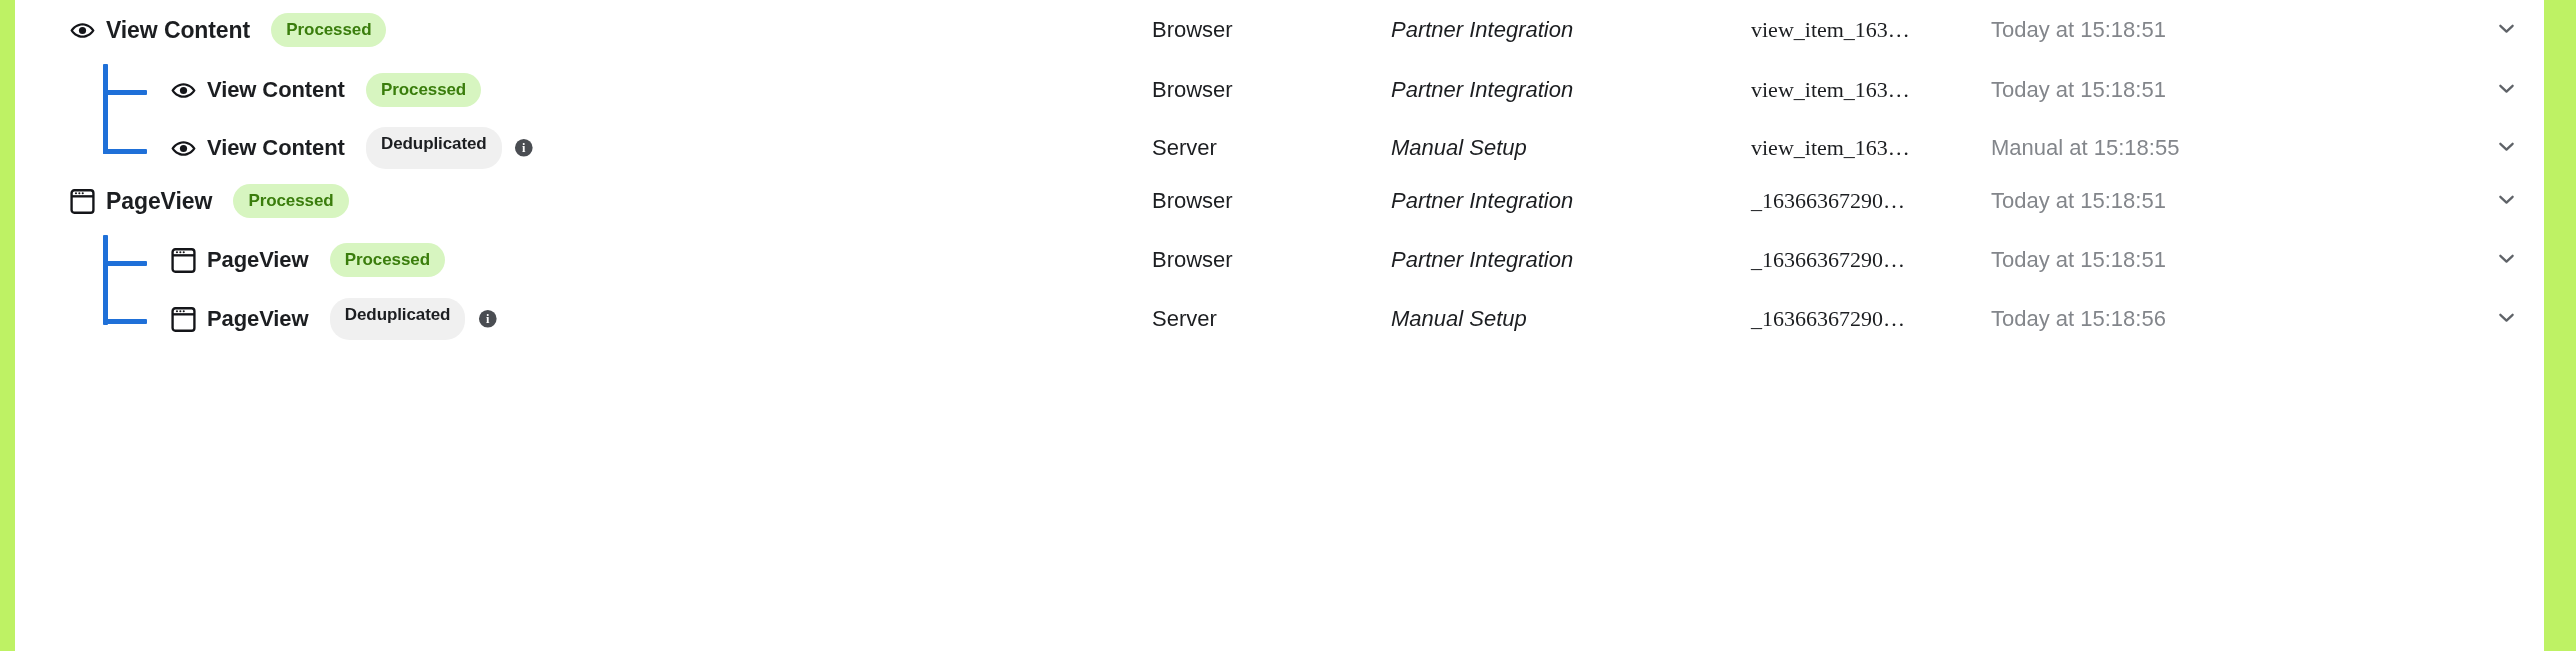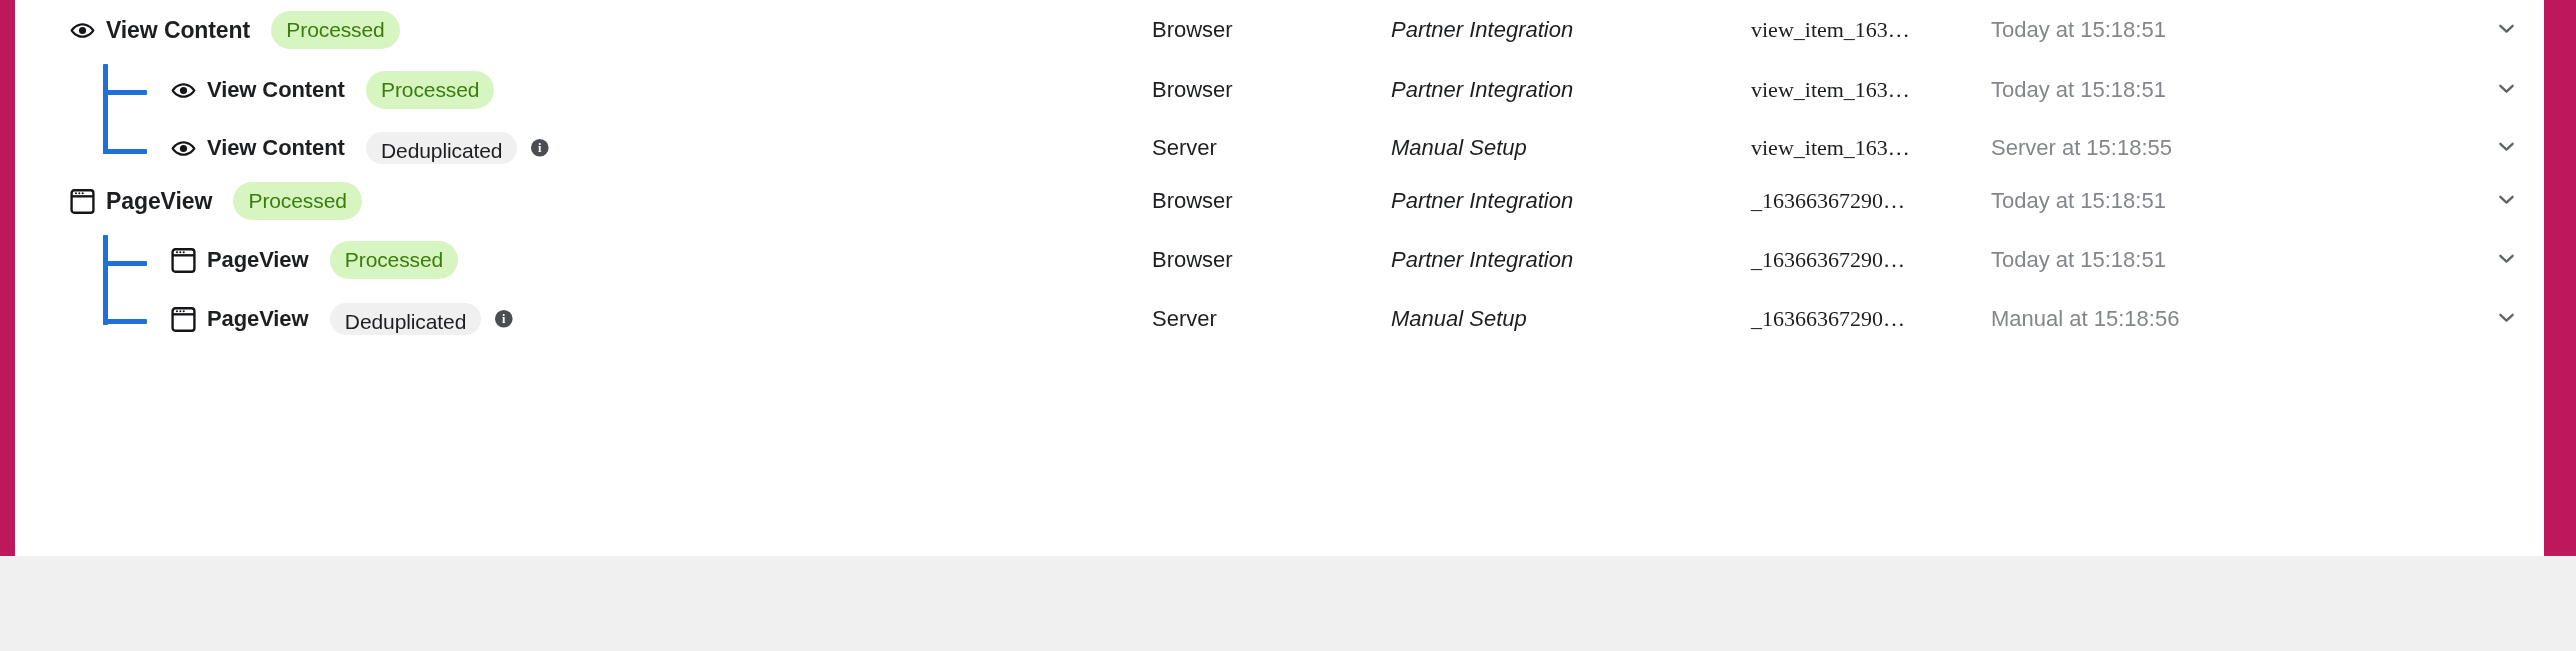--- a/index.html
+++ b/index.html
@@ -6,22 +6,22 @@
   html, body {
     width: 2576px; height: 651px;
     background: #f0f0f0;
     font-family: "Liberation Sans", sans-serif;
     -webkit-font-smoothing: antialiased;
   }
 
   #canvas {
     position: relative;
     width: 2576px;
-    height: 556px;
-    background: #be185d;
+    height: 651px;
+    background: #bef264;
     overflow: hidden;
   }
 
   
   #sheet {
     position: absolute;
     left: 15px;
     top: 0;
     width: 2529px;
     height: 651px;
@@ -78,37 +78,37 @@
     color: #1c1e21;
     white-space: nowrap;
     margin-left: 9px;
     letter-spacing: -0.1px;
   }
   .level-1 .ev-name { font-size: 22px; }
 
   .badge {
     margin-left: 21.3px;
     border-radius: 19.6px;
-    font-size: 21px;
-    font-weight: normal;
+    font-size: 17px;
+    font-weight: bold;
     line-height: 1;
     white-space: nowrap;
     display: inline-flex;
     align-items: center;
     letter-spacing: -0.1px;
   }
   .badge.processed {
     background: #d7f5c0;
     color: #3a7d0c;
     padding: 8px 15px 9px 15px;
   }
   .badge.deduplicated {
     background: #f0f0f0;
     color: #1c1e21;
-    padding: 8px 15px 3px 15px;
+    padding: 8px 15px 17px 15px;
   }
 
   .info-icon {
     margin-left: 12.5px;
     width: 19.6px;
     height: 19.6px;
     flex: 0 0 19.6px;
     display: inline-flex;
     align-items: center;
     justify-content: center;
@@ -203,21 +203,21 @@
             <span class="info-icon">
               <svg width="19.6" height="19.6" viewBox="0 0 20 20">
                 <circle cx="10" cy="10" r="9" fill="#4a4d52"></circle>
                 <text x="10" y="14.6" text-anchor="middle" font-family="&quot;Liberation Serif&quot;, serif" font-size="12.5" font-weight="bold" fill="#ffffff">i</text>
               </svg>
             </span>
           </div>
           <div class="col col-origin">Server</div>
           <div class="col col-setup">Manual Setup</div>
           <div class="col col-id">view_item_163…</div>
-          <div class="col col-time">Server at 15:18:55</div>
+          <div class="col col-time">Manual at 15:18:55</div>
           <div class="chevron">
             <span><svg width="23" height="23" viewBox="0 0 24 24">
                 <path d="M5.6 9.2 12 15.2l6.4-6" fill="none" stroke="#5f6368" stroke-width="2.4" stroke-linecap="round" stroke-linejoin="round"></path>
               </svg></span>
           </div>
         </div>
         <div class="row" style="top: 171px;">
           <div class="name-cell level-0">
             <span class="type-icon">
               <svg width="25" height="27" viewBox="0 0 22 24">
@@ -281,21 +281,21 @@
             <span class="info-icon">
               <svg width="19.6" height="19.6" viewBox="0 0 20 20">
                 <circle cx="10" cy="10" r="9" fill="#4a4d52"></circle>
                 <text x="10" y="14.6" text-anchor="middle" font-family="&quot;Liberation Serif&quot;, serif" font-size="12.5" font-weight="bold" fill="#ffffff">i</text>
               </svg>
             </span>
           </div>
           <div class="col col-origin">Server</div>
           <div class="col col-setup">Manual Setup</div>
           <div class="col col-id">_16366367290…</div>
-          <div class="col col-time">Manual at 15:18:56</div>
+          <div class="col col-time">Today at 15:18:56</div>
           <div class="chevron">
             <span><svg width="23" height="23" viewBox="0 0 24 24">
                 <path d="M5.6 9.2 12 15.2l6.4-6" fill="none" stroke="#5f6368" stroke-width="2.4" stroke-linecap="round" stroke-linejoin="round"></path>
               </svg></span>
           </div>
         </div>
       </div>
   <div class="tree-vert" style="left: 88px; top: 64px; height: 90px;"></div>
       <div class="tree-horz" style="left: 88px; top: 90px; width: 44px;"></div>
       <div class="tree-horz" style="left: 88px; top: 149px; width: 44px;"></div>

